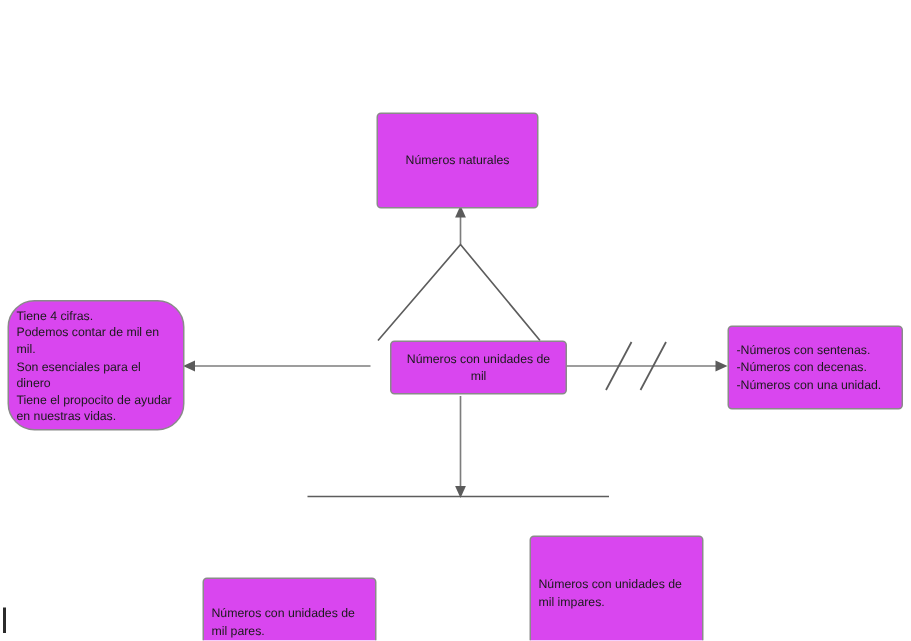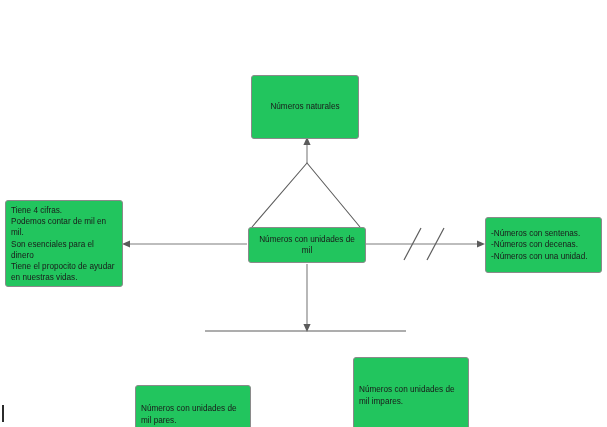--- a/index.html
+++ b/index.html
@@ -17,21 +17,21 @@
     width: 607px;
     height: 427px;
     background: #ffffff;
     overflow: hidden;
   }
   .node {
     position: absolute;
     box-sizing: border-box;
     border: 1px solid #8a8a8a;
     border-radius: 3px;
-    background: #22c55e;
+    background: #d946ef;
     color: #1a1a1a;
     font-size: 8.2px;
     line-height: 11.2px;
     display: flex;
     overflow: hidden;
   }
   .node .node-text {
     width: 100%;
     white-space: pre-line;
   }
@@ -49,22 +49,22 @@
   }
   .node.top-left-align {
     align-items: flex-start;
     justify-content: flex-start;
     text-align: left;
     padding: 4px 5px;
   }
 
   
   #node-top      { left: 251px; top: 75px;  width: 108px; height: 64px; }
-  #node-center   { left: 248px; top: 227px; width: 118px; height: 36px; }
-  #node-left     { left: 5px;   top: 200px; width: 118px; height: 87px; }
+  #node-center   { left: 260px; top: 227px; width: 118px; height: 36px; }
+  #node-left     { left: 5px;   top: 200px; width: 118px; height: 87px; border-radius: 18px; }
   #node-right    { left: 485px; top: 217px; width: 117px; height: 56px; }
   #node-bl       { left: 135px; top: 357px; width: 116px; height: 59px; margin-top: 28px; }
   #node-br       { left: 353px; top: 357px; width: 116px; height: 77px; }
 
   
   #connectors {
     position: absolute;
     left: 0; top: 0;
     width: 607px;
     height: 427px;

